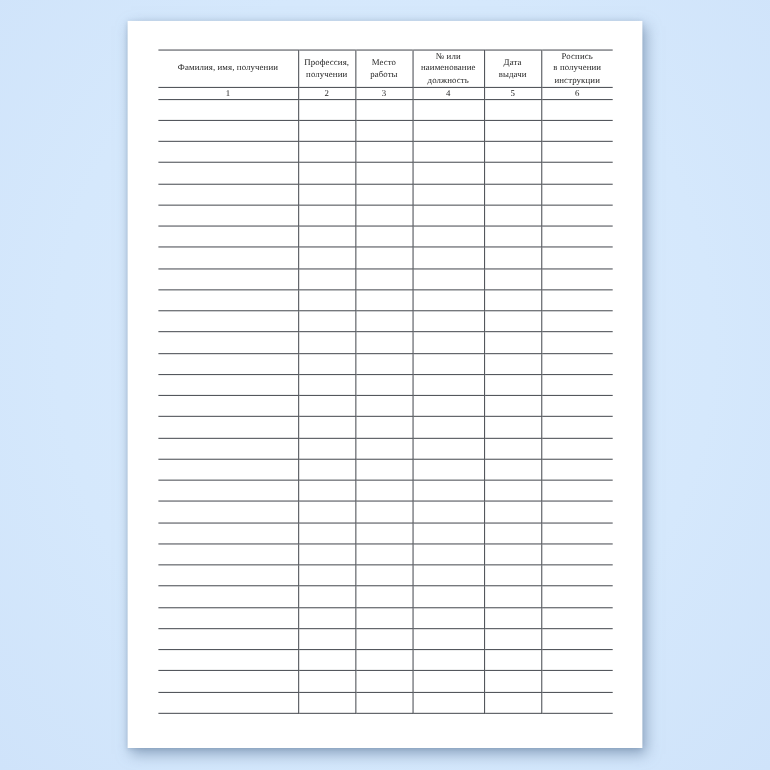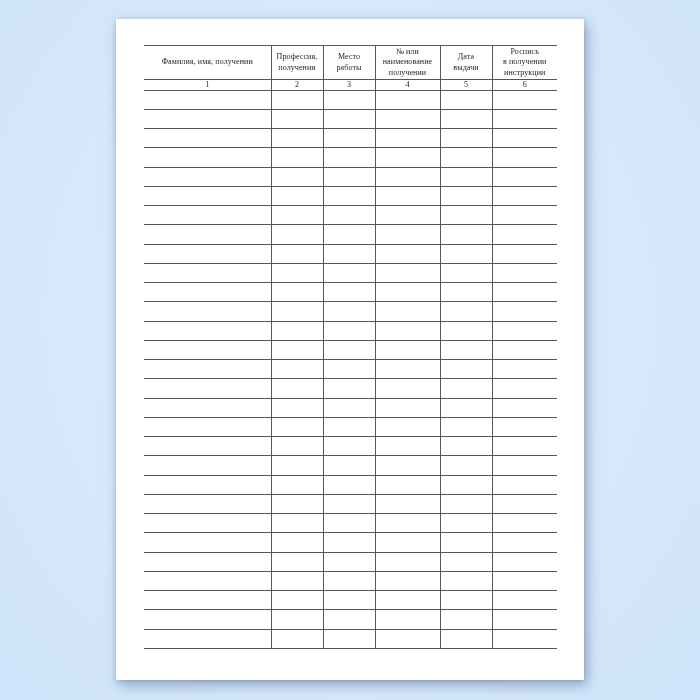--- a/index.html
+++ b/index.html
@@ -84,21 +84,21 @@
       </colgroup>
       <thead>
         <tr class="header-row">
           <th>Фамилия, имя, получении</th>
           <th>Профессия,
 получении</th>
           <th>Место
 работы</th>
           <th>№ или
 наименование
-получении</th>
+должность</th>
           <th>Дата
 выдачи</th>
           <th>Роспись
 в получении
 инструкции</th>
         </tr>
         <tr class="number-row">
           <td>1</td>
           <td>2</td>
           <td>3</td>

